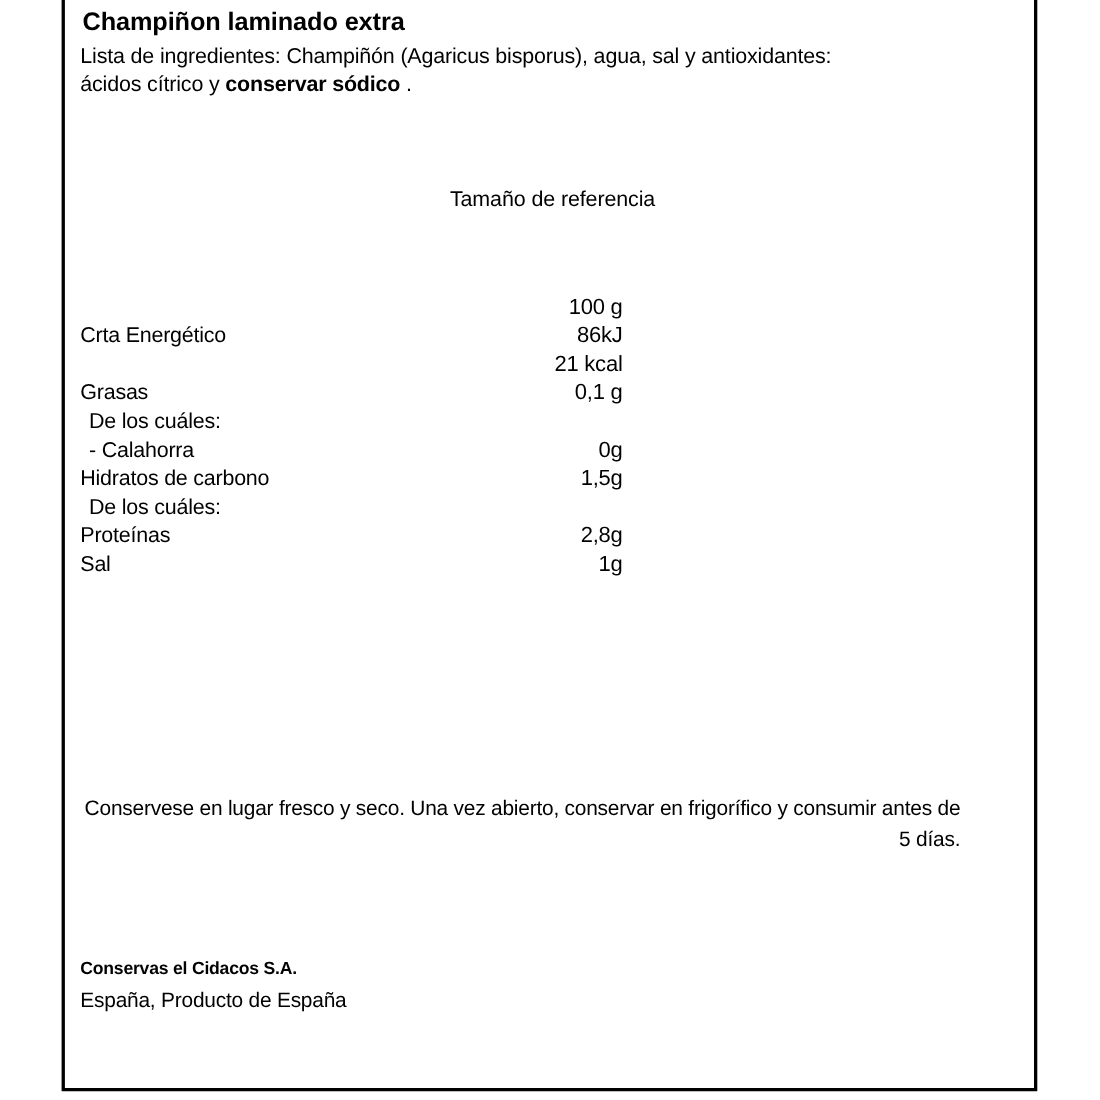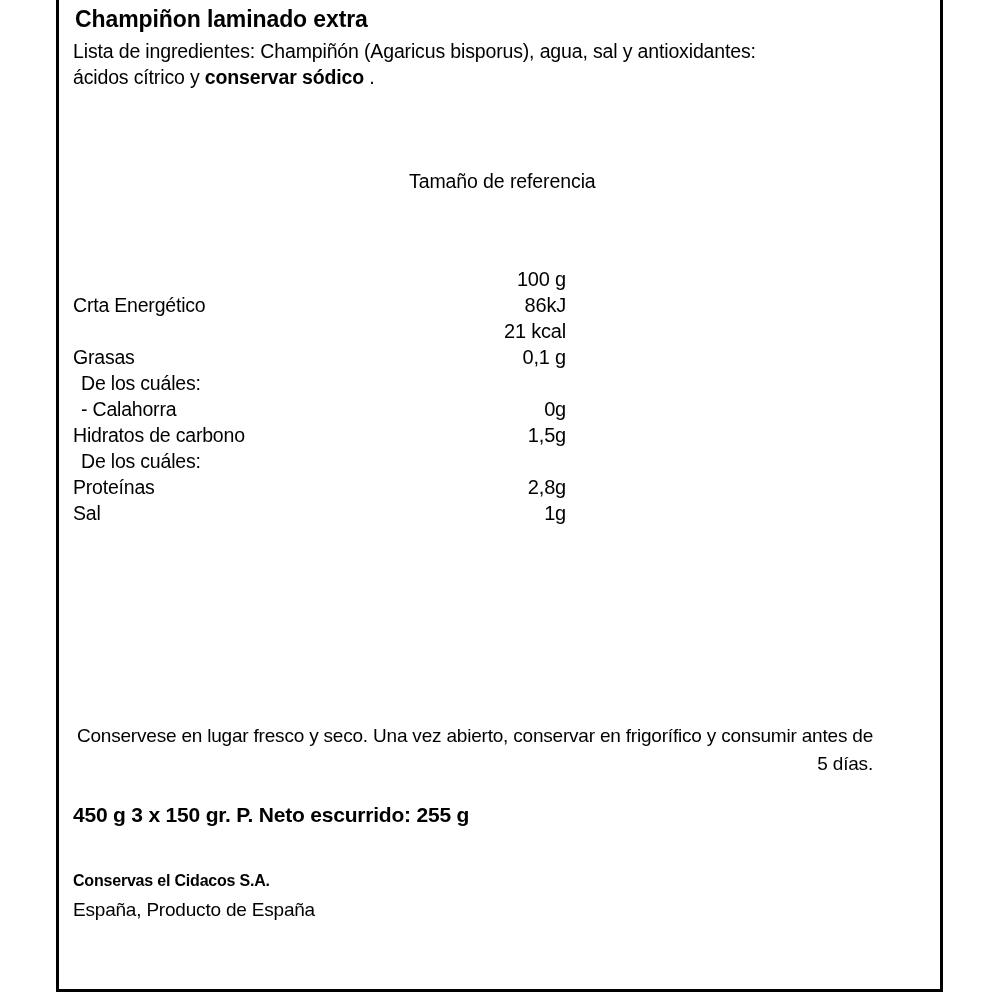--- a/index.html
+++ b/index.html
@@ -196,21 +196,20 @@
           </div>
           <div class="nut-row">
             <div class="nut-label">Sal</div>
             <div class="nut-value">1g</div>
           </div>
         </div>
     </div>
 
     <div class="blk" id="storage-block">Conservese en lugar fresco y seco. Una vez abierto, conservar en frigorífico y consumir antes de 5 días.</div>
 
-    <div class="blk" id="weight-line">450 g 3 x 150 gr.  P. Neto escurrido: 255 g</div>
 
     <div class="blk" id="manufacturer-block">
       <div id="company-name">Conservas el Cidacos S.A.</div>
       <div class="addr-line">España,  Producto de España</div>
     </div>
 
   </div>
 </div>
 
 </body></html>

